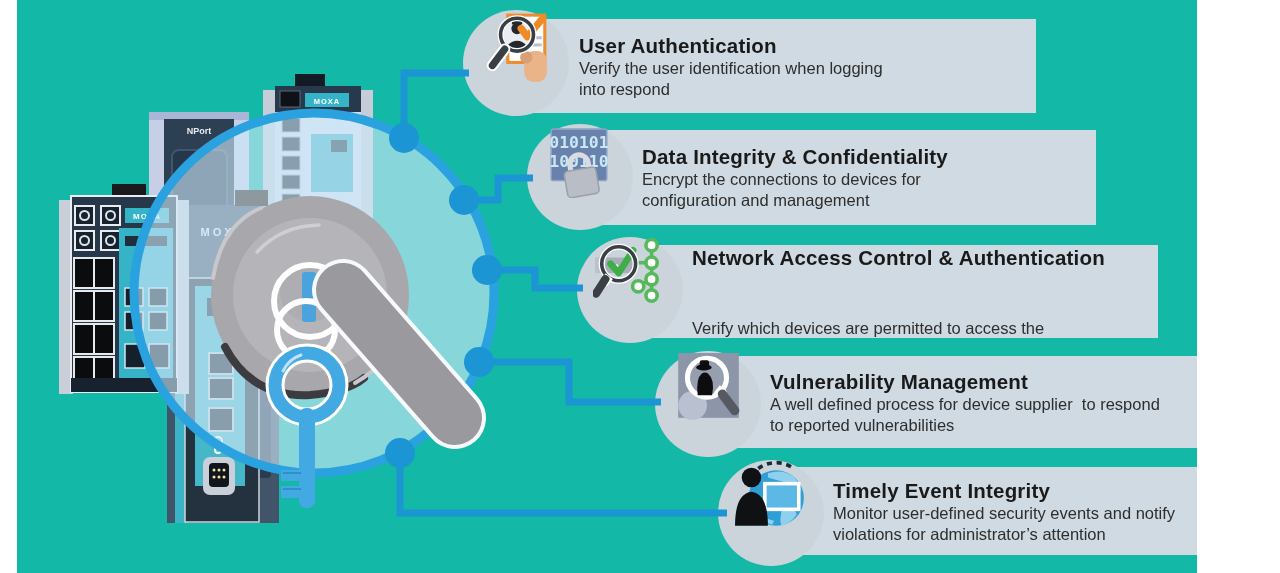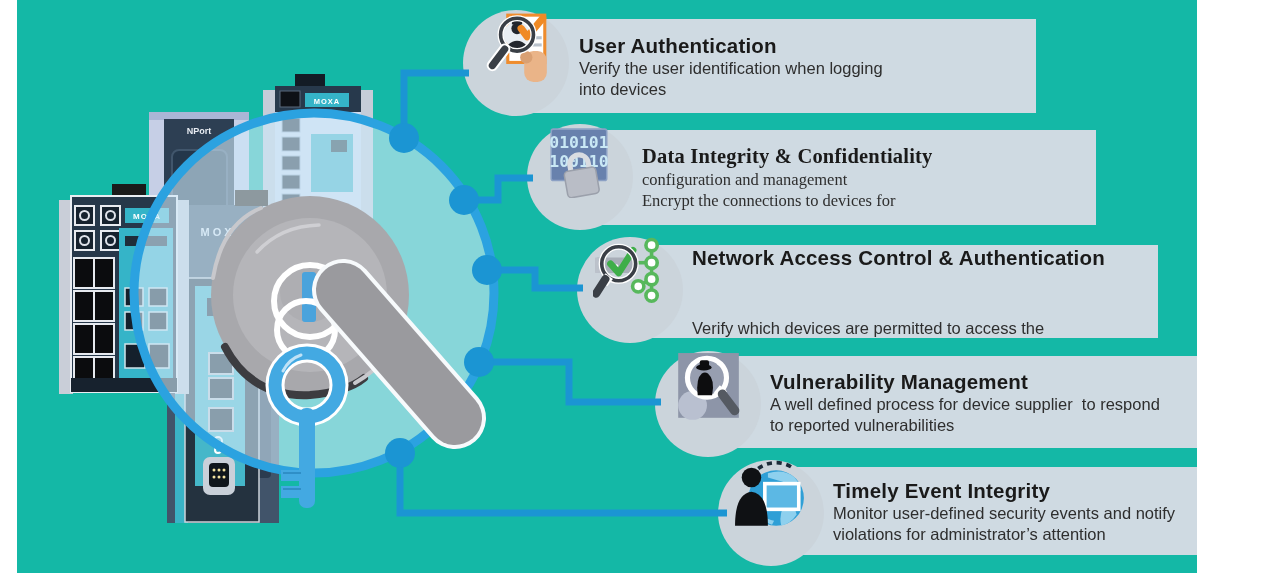--- a/index.html
+++ b/index.html
@@ -18,46 +18,46 @@
   .bar-desc{
     font-size:16.5px;color:#2e2e2e;line-height:21px;white-space:pre-wrap;
   }
   .icon-circle{
     position:absolute;width:106px;height:106px;border-radius:50%;background:#cbd4db;
     display:flex;align-items:flex-start;justify-content:center;
   }
   #illustration{position:absolute;left:0;top:0;pointer-events:none;}
   
   .bar1{left:500px;top:19px;width:519px;height:94px;}
-  .bar2{left:563px;top:130px;width:516px;height:95px;font-family:Liberation Serif, serif;}
+  .bar2{left:563px;top:130px;width:516px;height:95px;}
   .bar3{left:613px;top:245px;width:528px;height:93px;gap:48px;}
   .bar4{left:691px;top:356px;width:517px;height:92px;}
   .bar5{left:754px;top:467px;width:524px;height:88px;}
   .ic1{left:446px;top:10px;}
   .ic2{left:510px;top:124px;}
   .ic3{left:560px;top:237px;}
   .ic4{left:638px;top:351px;}
   .ic5{left:701px;top:460px;}
   svg text{font-family:"Liberation Sans",sans-serif;}
   .binary{font-family:"DejaVu Sans Mono",monospace;}
 </style>
 </head>
 <body>
 
 <div id="canvas">
 
   <div class="bar bar1">
     <div class="bar-title">User Authentication</div>
     <div class="bar-desc">Verify the user identification when logging</div>
-    <div class="bar-desc">into devices</div>
+    <div class="bar-desc">into respond</div>
   </div>
   <div class="bar bar2">
     <div class="bar-title">Data Integrity &amp; Confidentiality</div>
+    <div class="bar-desc">Encrypt the connections to devices for</div>
     <div class="bar-desc">configuration and management</div>
-    <div class="bar-desc">Encrypt the connections to devices for</div>
   </div>
   <div class="bar bar3">
     <div class="bar-title">Network Access Control &amp; Authentication</div>
     <div class="bar-desc">Verify which devices are permitted to access the</div>
   </div>
   <div class="bar bar4">
     <div class="bar-title">Vulnerability Management</div>
     <div class="bar-desc">A well defined process for device supplier  to respond</div>
     <div class="bar-desc">to reported vulnerabilities</div>
   </div>

